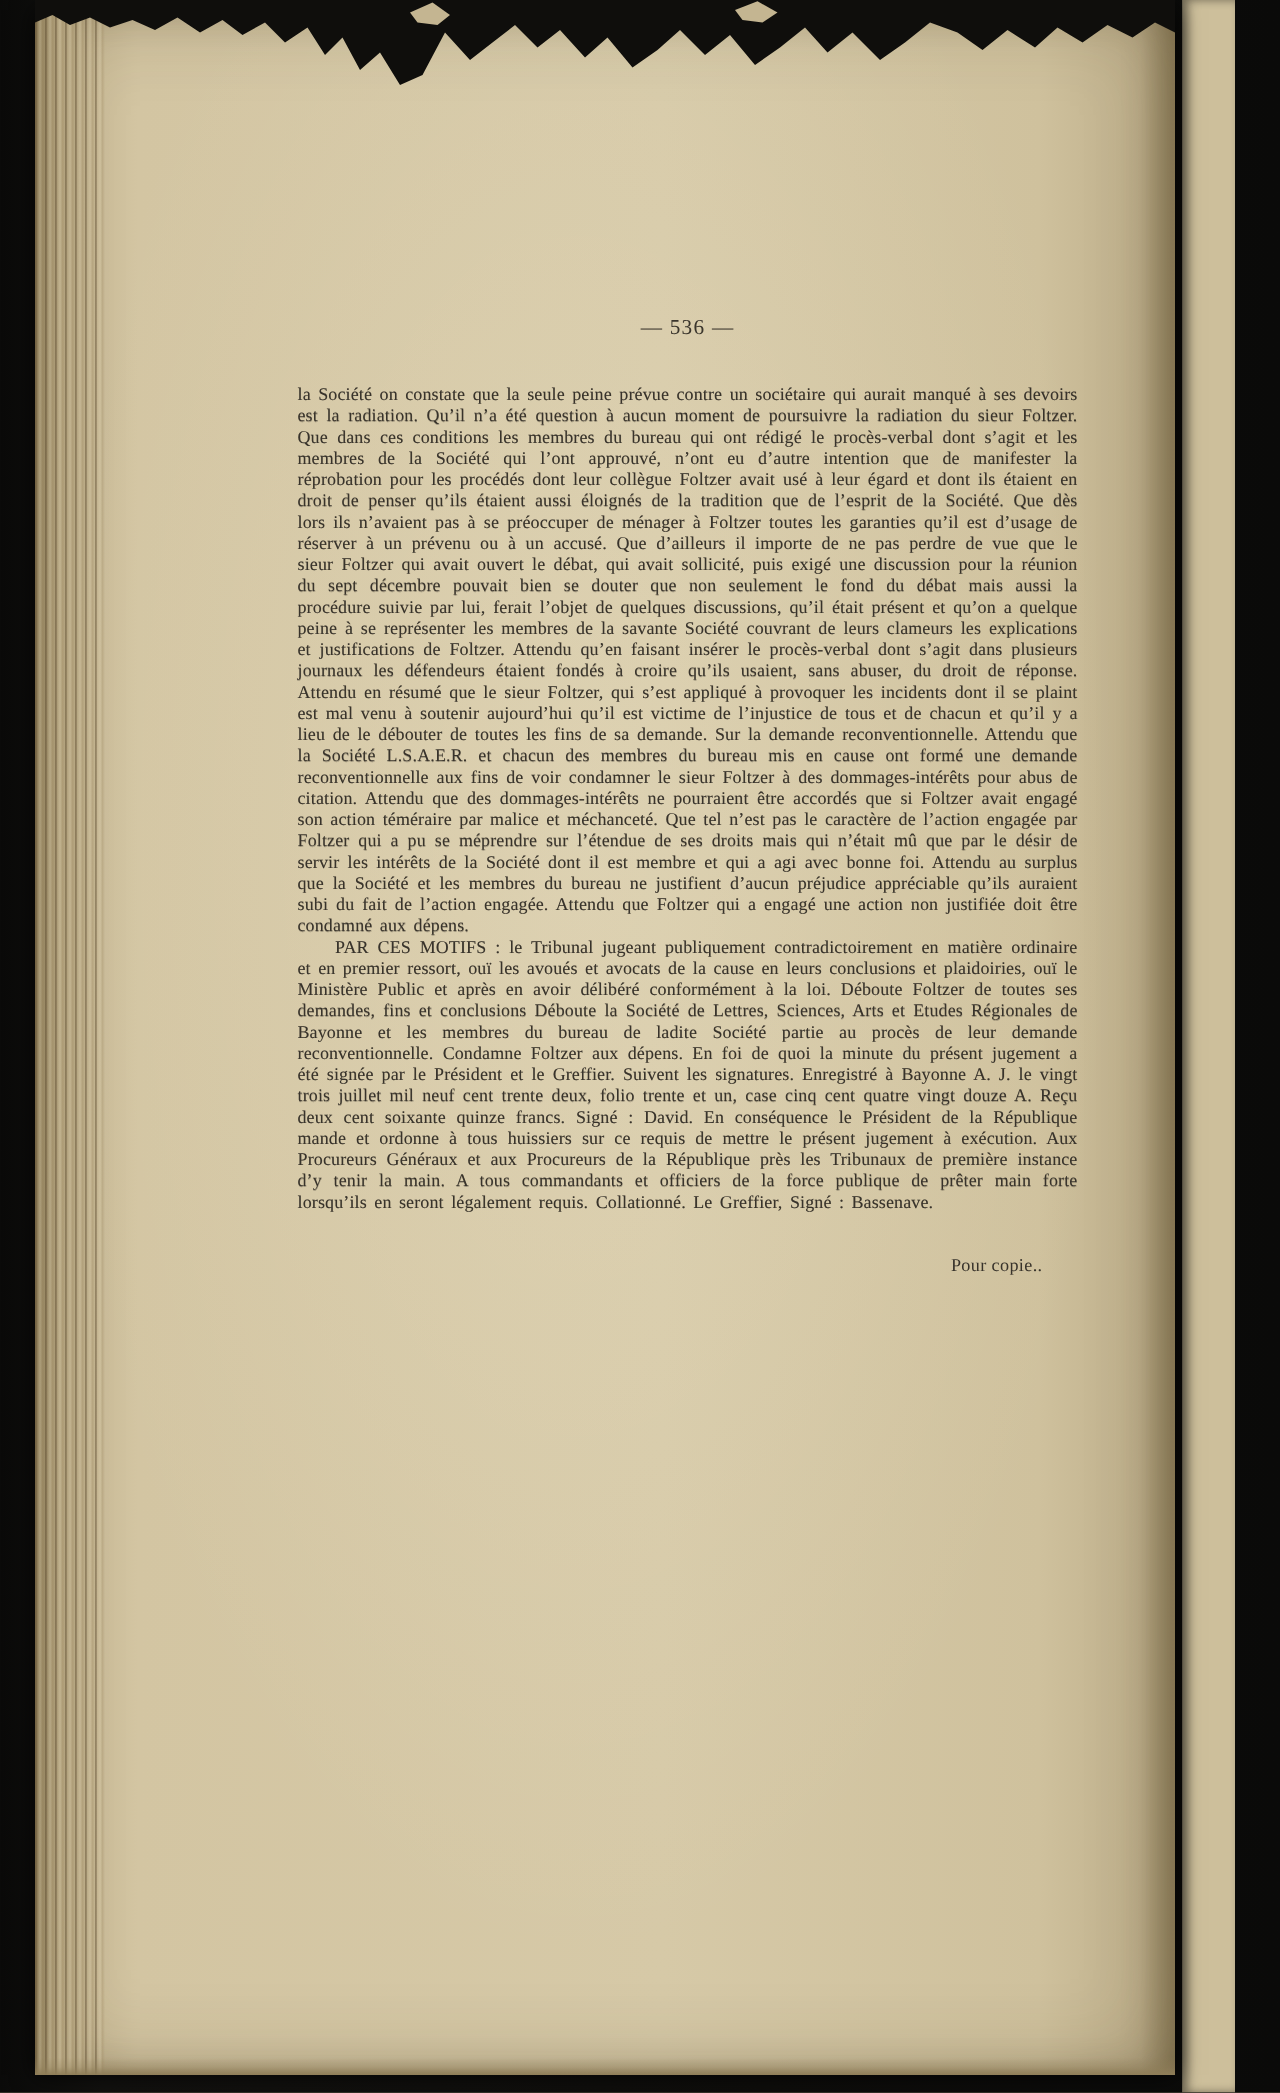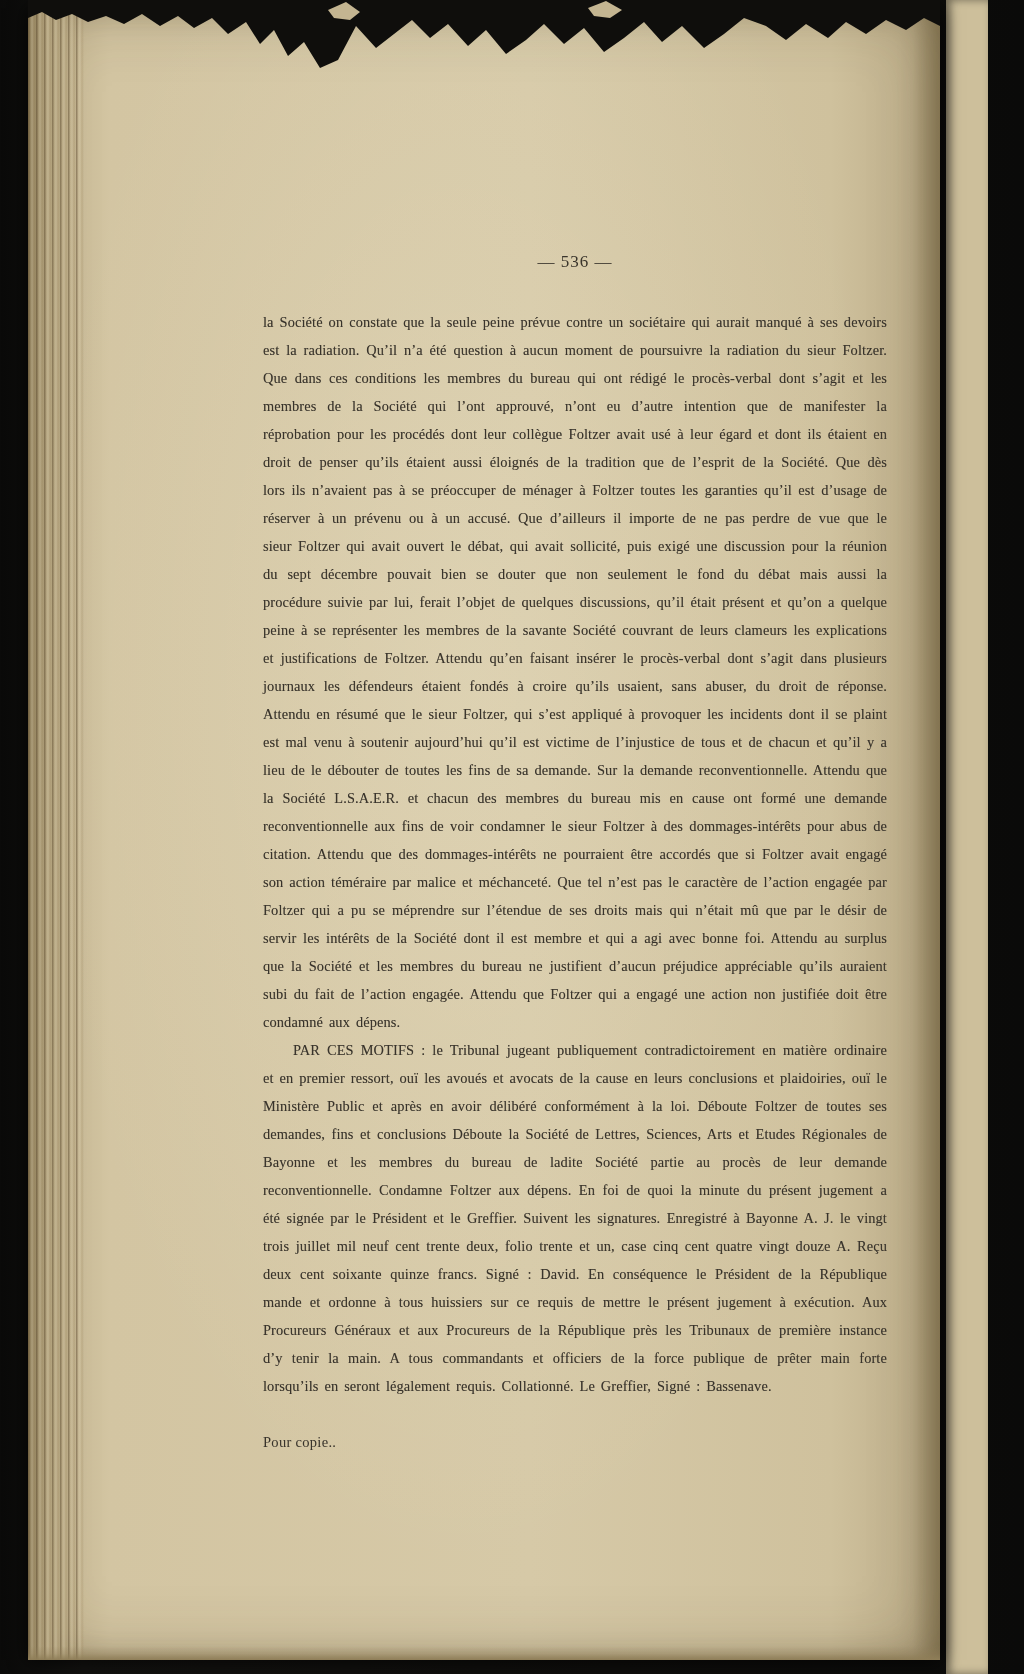--- a/index.html
+++ b/index.html
@@ -87,52 +87,53 @@
         rgba(120,100,65,0.25) 0px, rgba(120,100,65,0.25) 1px,
         rgba(0,0,0,0) 2px, rgba(0,0,0,0) 6px),
       linear-gradient(90deg, #7c6c49 0%, #c5b democratic58 10%, #cdbf9b 30%, #d6c9a6 70%, #b7a781 100%);
     background-color: #cdbf9b;
     box-shadow: inset 4px 0 8px rgba(0,0,0,0.45);
   }
 
   
   .text-block {
     position: absolute;
-    left: 235px;
+    left: 210px;
     top: 244px;
     width: 624px;
     color: #37322a;
   }
 
   .page-number {
     text-align: center;
     font-size: 17px;
     letter-spacing: 1px;
     margin: 0 0 36px 0;
     color: #3a352c;
   }
 
   .body-par {
     margin: 0;
     font-size: 14.3px;
-    line-height: 28px;
+    line-height: 17px;
     text-align: justify;
     letter-spacing: 0.15px;
     word-spacing: 2.2px;
     color: #38332b;
     text-shadow: 0.2px 0.2px 0.3px rgba(55,50,40,0.35);
   }
 
   .body-par + .body-par {
     text-indent: 30px;
   }
 
   .copy-note {
     margin-top: 34px;
     padding-right: 28px;
+    text-align: right;
     font-size: 14.5px;
     letter-spacing: 0.3px;
     color: #38332b;
   }
 </style>
 </head>
 <body>
 
 <div class="scan-backdrop"></div>
 

